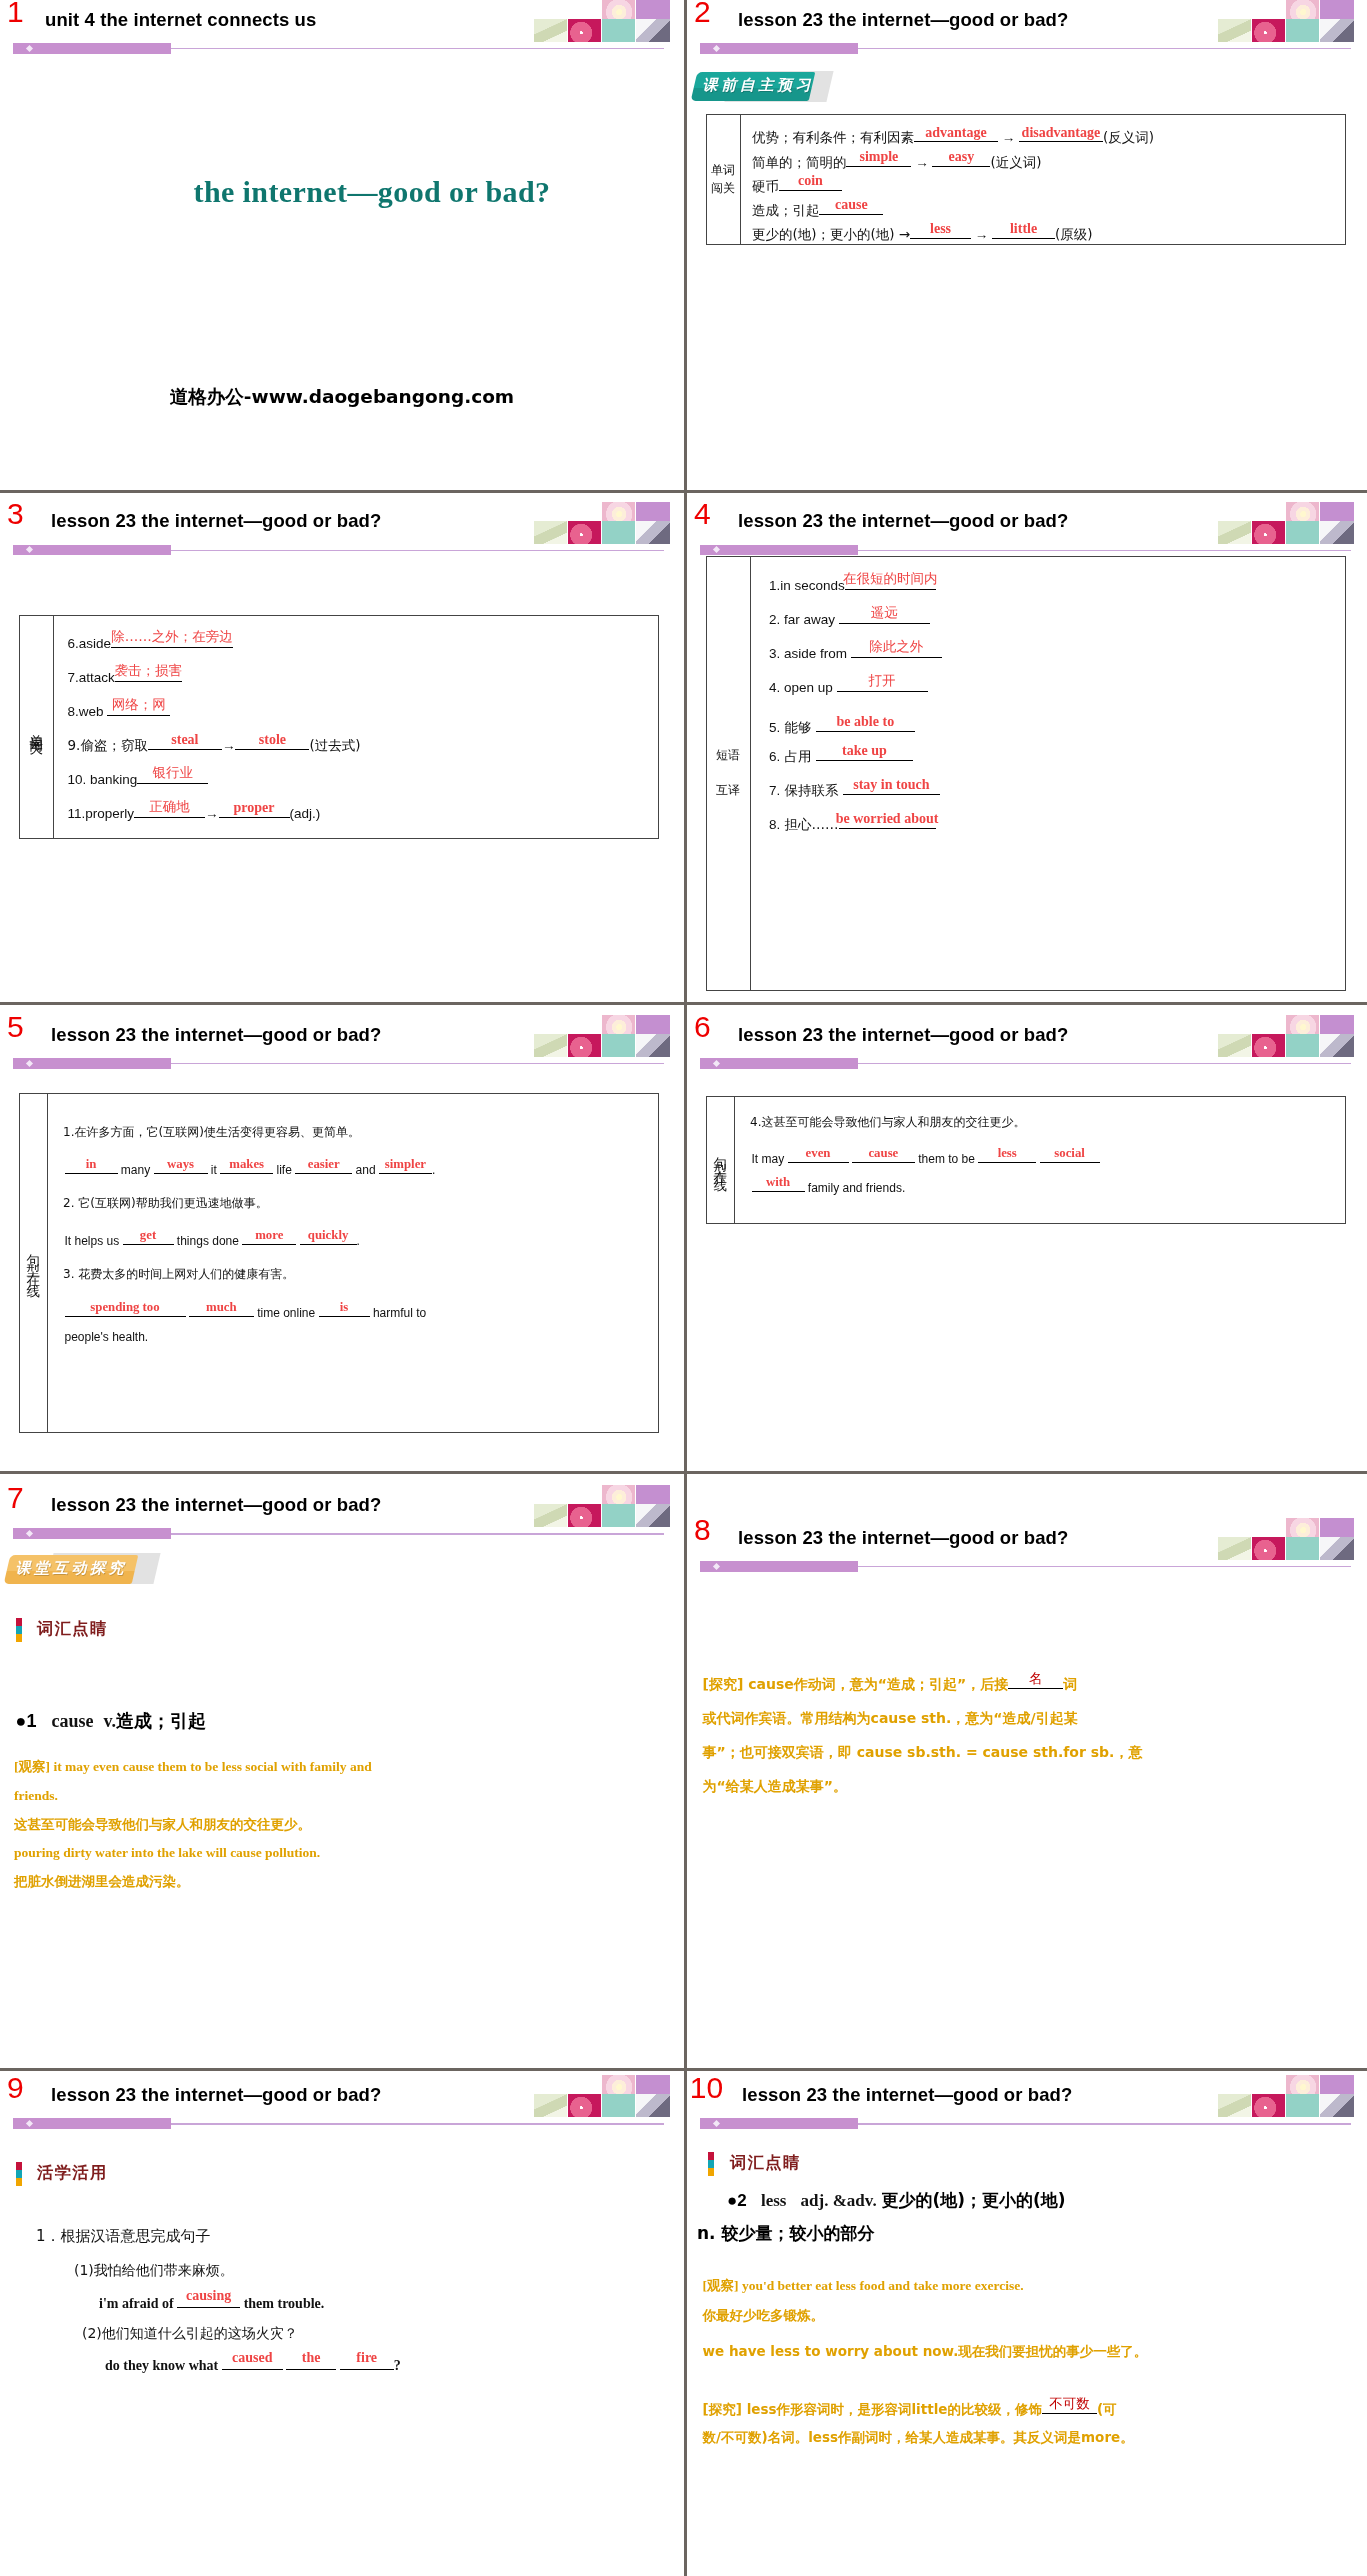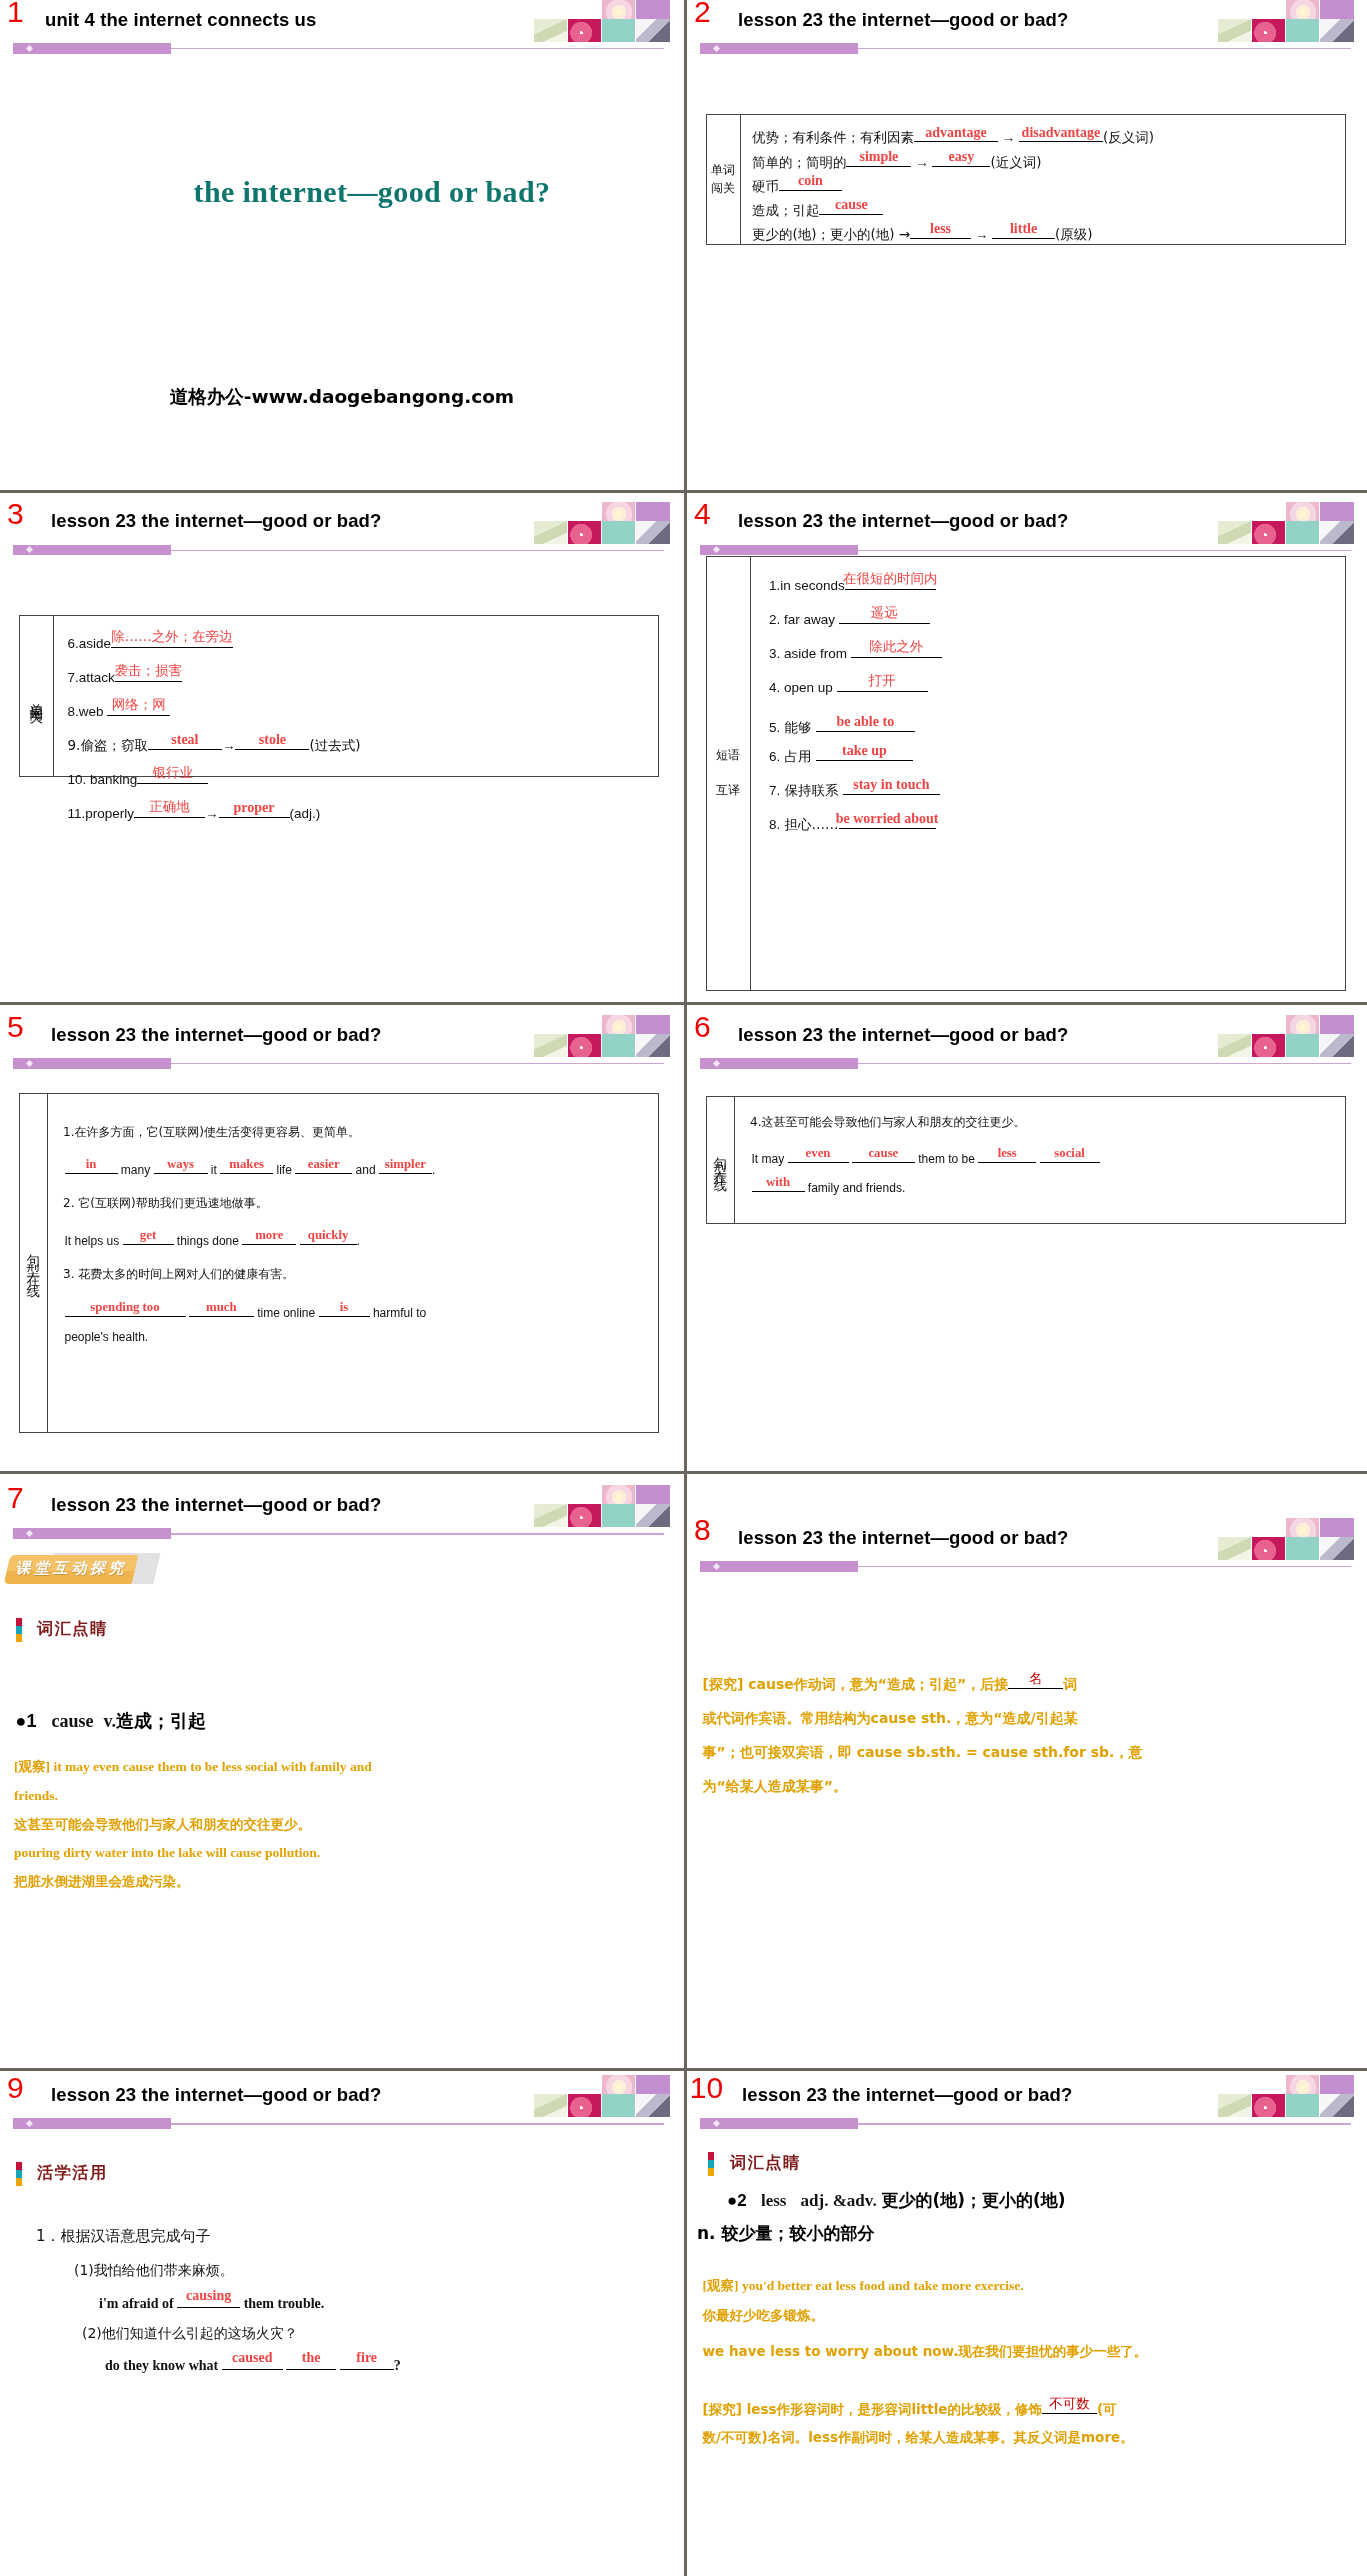--- a/index.html
+++ b/index.html
@@ -138,20 +138,25 @@
       <div class="strip">
         <i class="c1"></i>
         <i class="c2"></i>
         <i class="c3"></i>
         <i class="c4"></i>
         <i class="c5"></i>
         <i class="c6"></i>
       </div>
     </div>
 
+    <div class="banner teal" style="margin-top:15.6px;">
+      <div class="shadow"></div>
+        <div class="body"></div>
+      <div class="txt">课前自主预习</div>
+    </div>
 
     <div class="tbl" style="left:18.5px;top:114px;width:640px;height:131px;">
       <div class="lft hz" style="width:34px;">
         <span style="font-size:12px;">单词<br>闯关</span>
       </div>
       <div class="rgt">
         <div class="row" style="top:11.4px;left:11.4px;">
           <span class="cn">优势；有利条件；有利因素</span><span class="blk" style="width:84px;height:15px;"><u>advantage</u></span><span class="en"> → </span><span class="blk" style="width:84px;height:15px;"><u>disadvantage</u></span><span class="cn">(反义词)</span>
         </div>
         <div class="row" style="top:36px;left:11.4px;">
@@ -182,21 +187,21 @@
       <div class="strip">
         <i class="c1"></i>
         <i class="c2"></i>
         <i class="c3"></i>
         <i class="c4"></i>
         <i class="c5"></i>
         <i class="c6"></i>
       </div>
     </div>
 
-    <div class="tbl" style="left:18.5px;top:122px;width:640px;height:162px;">
+    <div class="tbl" style="left:18.5px;top:122px;width:640px;height:224px;">
       <div class="lft" style="width:34px;">
         <span>单词闯关</span>
       </div>
       <div class="rgt">
         <div class="row" style="top:15.6px;left:14px;">
           <span class="en">6.</span><span class="en">aside</span><span class="blk" style="width:122px;height:15px;"><u class="cnans">除……之外；在旁边</u></span>
         </div>
         <div class="row" style="top:50px;left:14px;">
           <span class="en">7.</span><span class="en">attack</span><span class="blk" style="width:67px;height:15px;"><u class="cnans">袭击；损害</u></span>
         </div>

